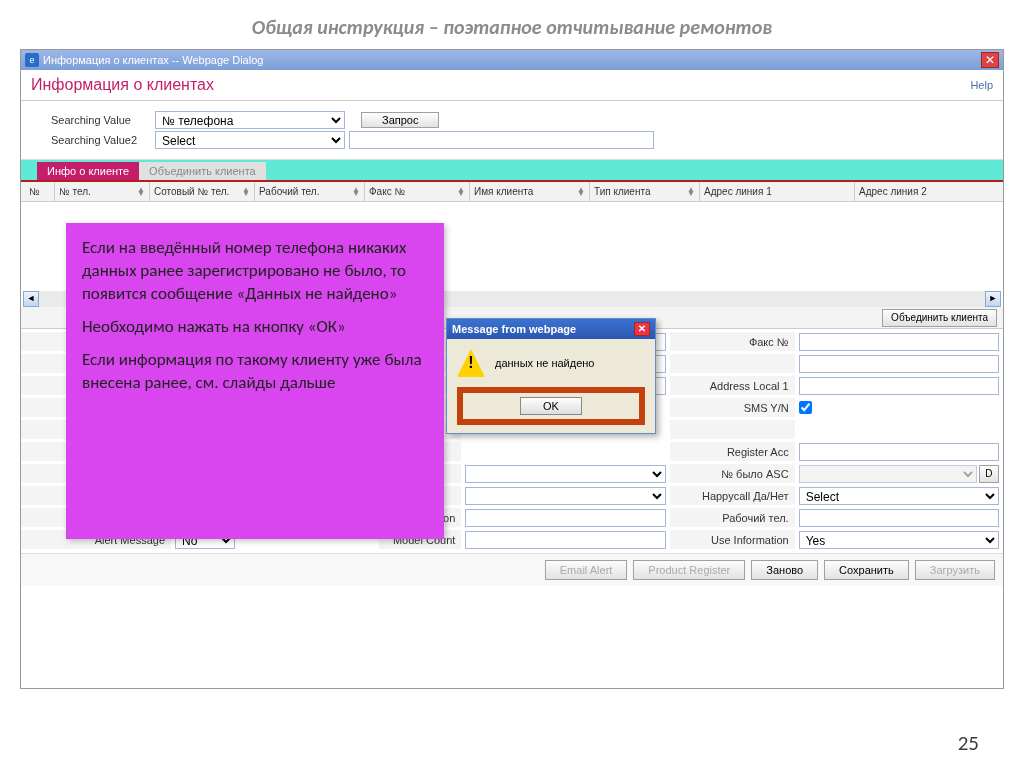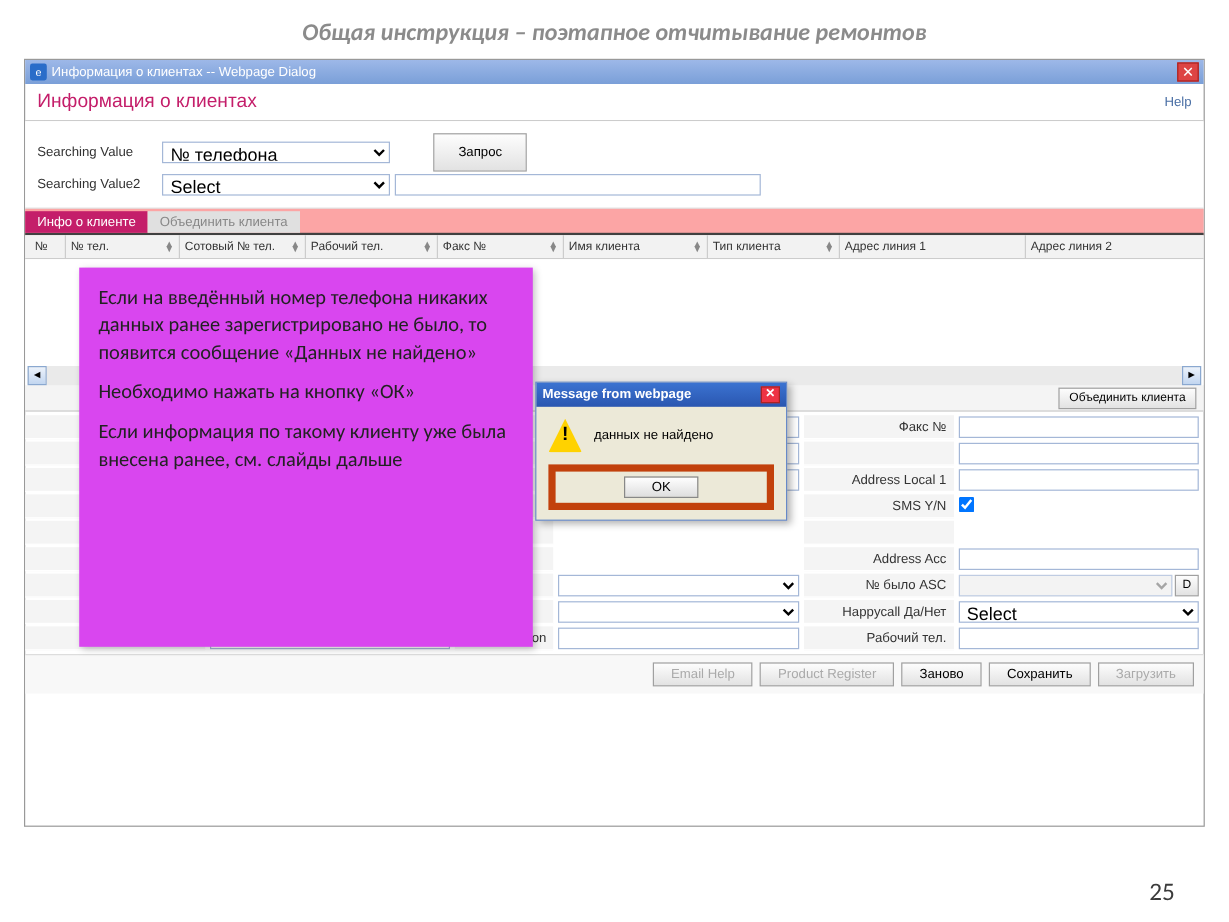--- a/index.html
+++ b/index.html
@@ -7,26 +7,26 @@
 .slide-title { text-align: center; font-size: 20px; font-weight: bold; font-style: italic; color: #8b8b8b; padding: 15px 0 10px; font-family: Calibri, Arial; }
 .dialog-frame { margin: 0 20px; border: 1px solid #999; background: #fff; height: 640px; position: relative; }
 .titlebar { background: linear-gradient(to bottom, #9db8e8, #7a9fd8); height: 20px; display: flex; align-items: center; padding: 0 4px; color: #fff; font-size: 11px; }
 .titlebar .ie-icon { width: 14px; height: 14px; background: #2a6dc9; border-radius: 2px; margin-right: 4px; display: inline-flex; align-items: center; justify-content: center; font-size: 9px; }
 .titlebar .close-x { margin-left: auto; background: #d44; color: #fff; width: 18px; height: 16px; text-align: center; line-height: 15px; border: 1px solid #a22; font-size: 12px; cursor: pointer; }
 .page-header { display: flex; align-items: center; padding: 6px 10px; border-bottom: 1px solid #ccc; }
 .page-header h1 { color: #c41e6a; font-size: 16px; font-weight: normal; font-family: Arial; }
 .page-header .help { margin-left: auto; color: #4a6fa5; font-size: 11px; cursor: pointer; }
 .search-area { padding: 8px 10px; background: #fff; border-bottom: 1px solid #ddd; }
 .search-row { display: flex; align-items: center; margin: 2px 0; gap: 4px; }
-.search-row label { width: 100px; color: #333; font-size: 11px; }
-select, input[type=text] { border: 1px solid #a4b7d7; font-size: 15px; padding: 1px 2px; height: 18px; background: #fff; }
+.search-row label { width: 100px; color: #333; font-size: 11px; margin-left: 20px; }
+select, input[type=text] { border: 1px solid #a4b7d7; font-size: 12px; padding: 1px 2px; height: 18px; background: #fff; }
 .search-row select { width: 190px; }
 .search-row input[type=text] { width: 305px; }
-.search-row button { margin-left: 32px; background: linear-gradient(to bottom, #fdfdfd, #e2e2e2); border: 1px solid #a0a0a0; height: 32px; padding: 0 20px; font-size: 11px; cursor: pointer; }
-.tabs-row { background: #fca5a5; height: 22px; display: flex; align-items: flex-end; padding: 0 0; border-bottom: 2px solid #404040; }
+.search-row button { margin-left: 12px; background: linear-gradient(to bottom, #fdfdfd, #e2e2e2); border: 1px solid #a0a0a0; height: 16px; padding: 0 20px; font-size: 11px; cursor: pointer; }
+.tabs-row { background: #5eead4; height: 22px; display: flex; align-items: flex-end; padding: 0 16px; border-bottom: 2px solid #b91c1c; }
 .tab { padding: 3px 10px; font-size: 11px; cursor: pointer; }
 .tab.active { background: #c41e6a; color: #fff; }
 .tab.inactive { background: #e0e0e0; color: #888; }
 .grid-head { background: #f2f2f2; border-bottom: 1px solid #ccc; height: 20px; display: flex; align-items: center; padding: 0 4px; }
 .grid-head .col { border-right: 1px solid #ccc; padding: 0 4px; display: flex; align-items: center; justify-content: space-between; font-size: 10px; color: #333; height: 100%; }
 .sort-arrows { font-size: 8px; color: #888; line-height: 4px; cursor: pointer; }
 .grid-body { height: 105px; background: #fff; position: relative; }
 .grid-scroll { position: absolute; bottom: 0; left: 2px; right: 2px; display: flex; align-items: center; background: #e8e8e8; height: 16px; }
 .scroll-btn { width: 16px; height: 16px; background: linear-gradient(to bottom, #edf3fb, #c2d6f0); border: 1px solid #8aa8d0; text-align: center; font-size: 9px; line-height: 12px; cursor: pointer; }
 .scroll-track { flex: 1; background: #eaeaea; height: 16px; }
@@ -178,21 +178,21 @@
       <div class="form-label lbl-b"></div>
         <div class="form-input in-b"></div>
       <div class="form-label lbl-c"></div>
         <div class="form-input in-c"></div>
     </div>
     <div class="form-row">
       <div class="form-label lbl-a"></div>
         <div class="form-input in-a"><input type="text" style=""></div>
       <div class="form-label lbl-b"></div>
         <div class="form-input in-b"></div>
-      <div class="form-label lbl-c">Address Acc</div>
+      <div class="form-label lbl-c">Register Acc</div>
         <div class="form-input in-c"><input type="text" style=""></div>
     </div>
     <div class="form-row">
       <div class="form-label lbl-a"></div>
         <div class="form-input in-a"><select><option>Select</option></select></div>
       <div class="form-label lbl-b"></div>
         <div class="form-input in-b"><select><option></option></select></div>
       <div class="form-label lbl-c">№ было ASC</div>
         <div class="form-input in-c" style="display:flex">
           <select disabled="" style="flex:1;background:#eee"><option></option></select>
@@ -208,24 +208,32 @@
         <div class="form-input in-c"><select><option>Select</option></select></div>
     </div>
     <div class="form-row">
       <div class="form-label lbl-a">Компания</div>
         <div class="form-input in-a"><input type="text" style=""></div>
       <div class="form-label lbl-b">Position</div>
         <div class="form-input in-b"><input type="text" style=""></div>
       <div class="form-label lbl-c">Рабочий тел.</div>
         <div class="form-input in-c"><input type="text" style=""></div>
     </div>
+    <div class="form-row">
+      <div class="form-label lbl-a">Alert Message</div>
+        <div class="form-input in-a"><select style="width:60px"><option>No</option></select></div>
+      <div class="form-label lbl-b">Model Count</div>
+        <div class="form-input in-b"><input type="text" style=""></div>
+      <div class="form-label lbl-c">Use Information</div>
+        <div class="form-input in-c"><select><option>Yes</option></select></div>
+    </div>
   </div>
 
   <div class="bottom-buttons">
-    <button disabled="">Email Help</button>
+    <button disabled="">Email Alert</button>
     <button disabled="">Product Register</button>
     <button>Заново</button>
     <button>Сохранить</button>
     <button disabled="">Загрузить</button>
   </div>
 </div>
 
 <div class="overlay-note">
   <p>Если на введённый номер телефона никаких данных ранее зарегистрировано не было, то появится сообщение «Данных не найдено»</p>
   <p>Необходимо нажать на кнопку «ОК»</p>

